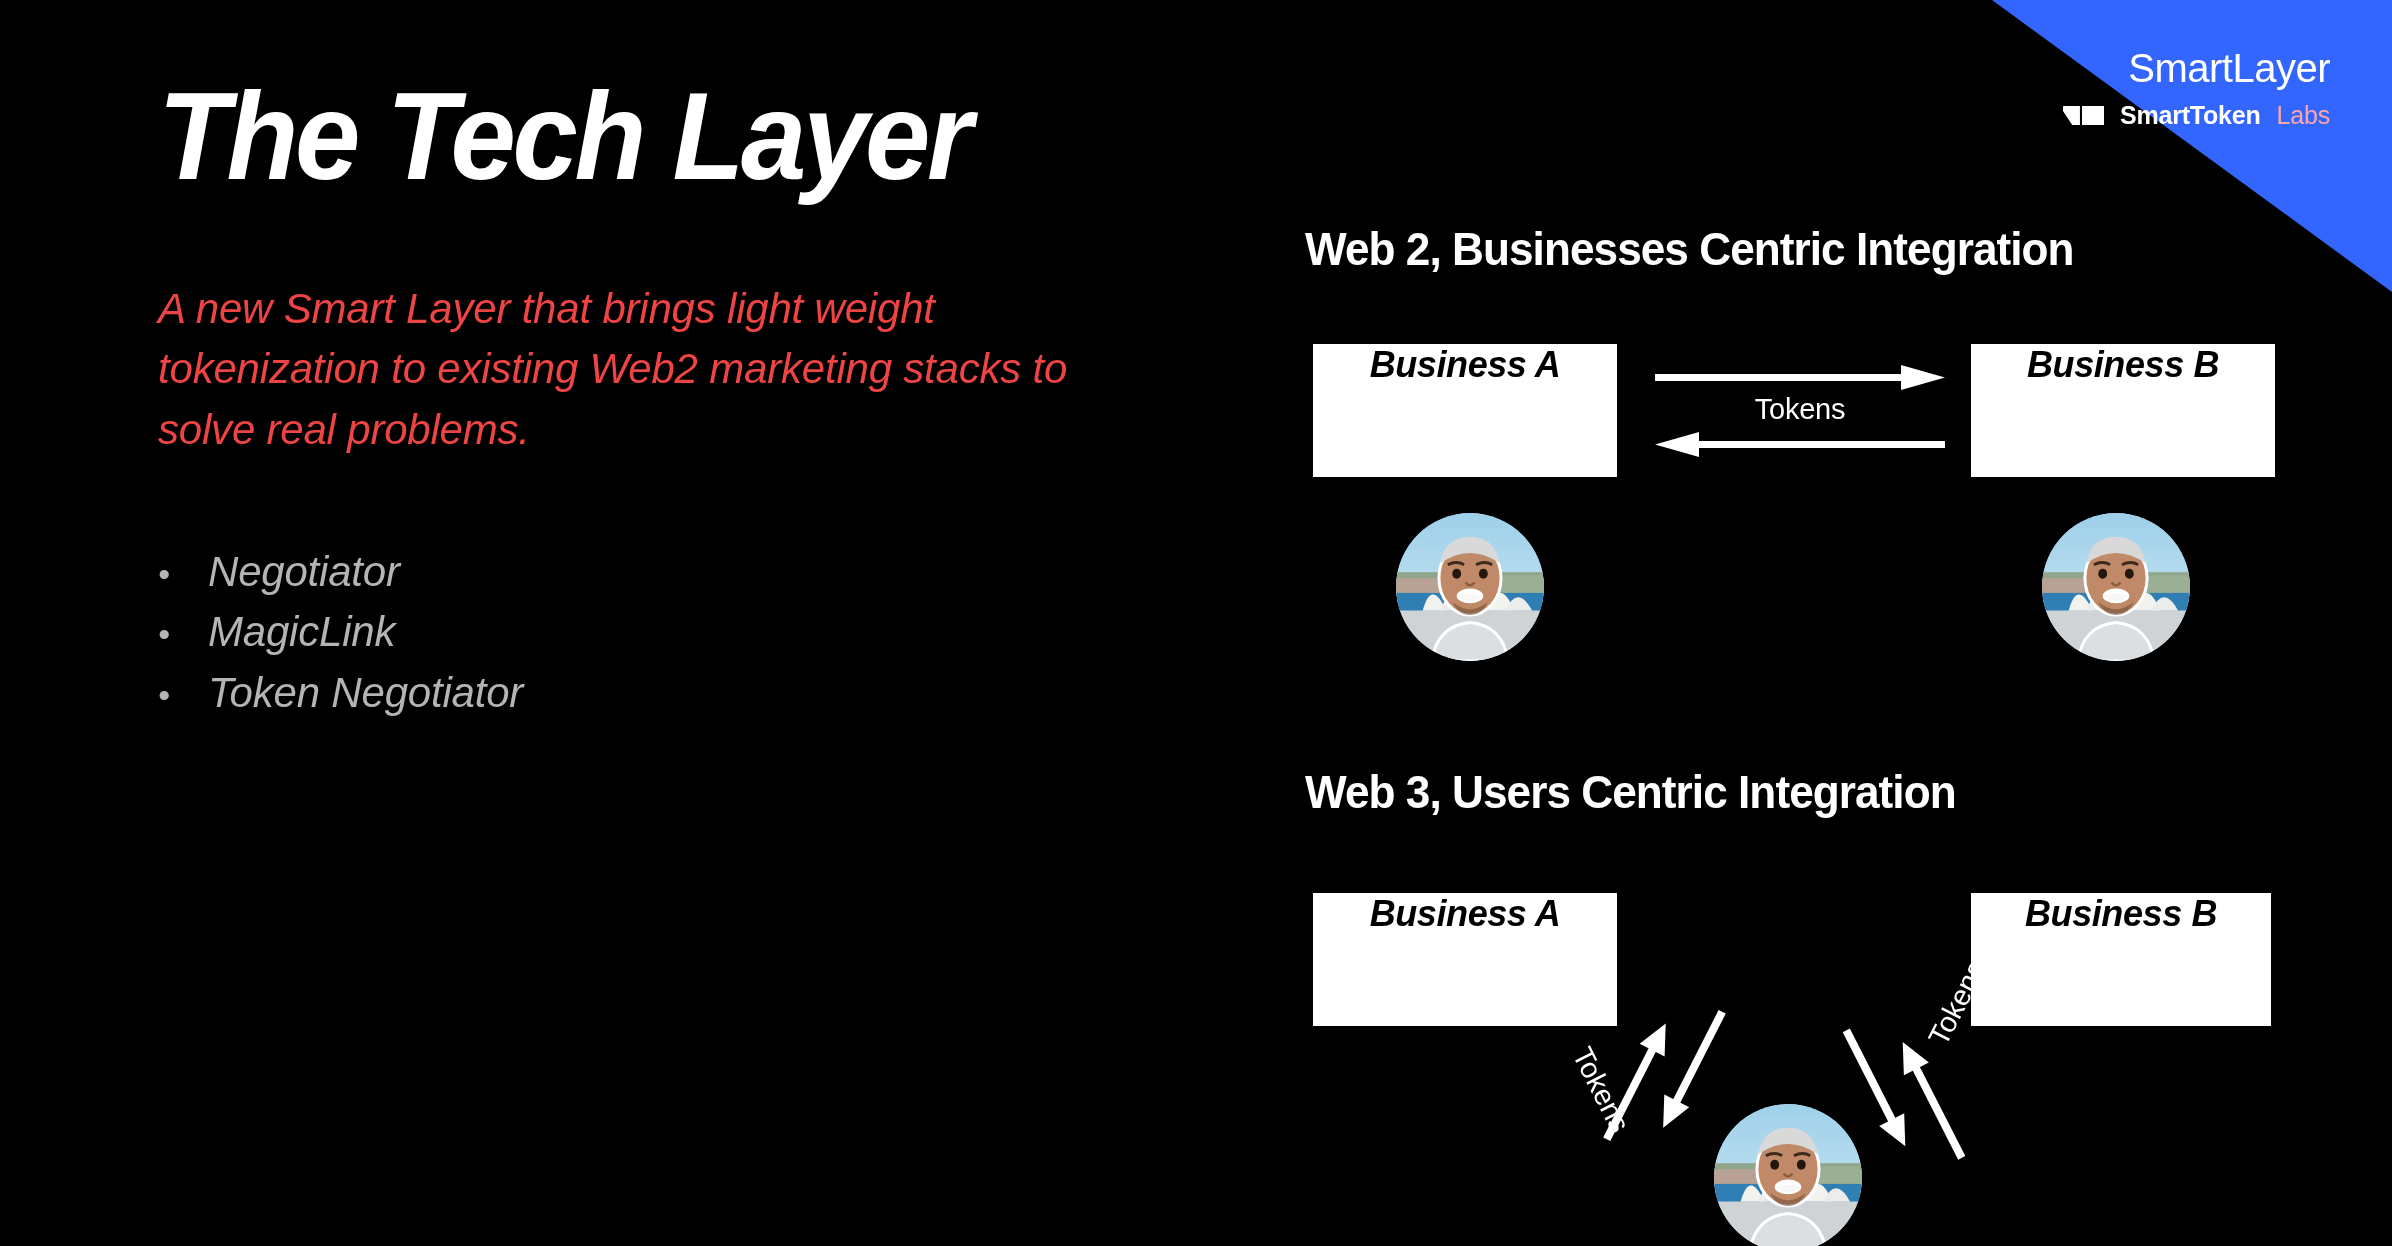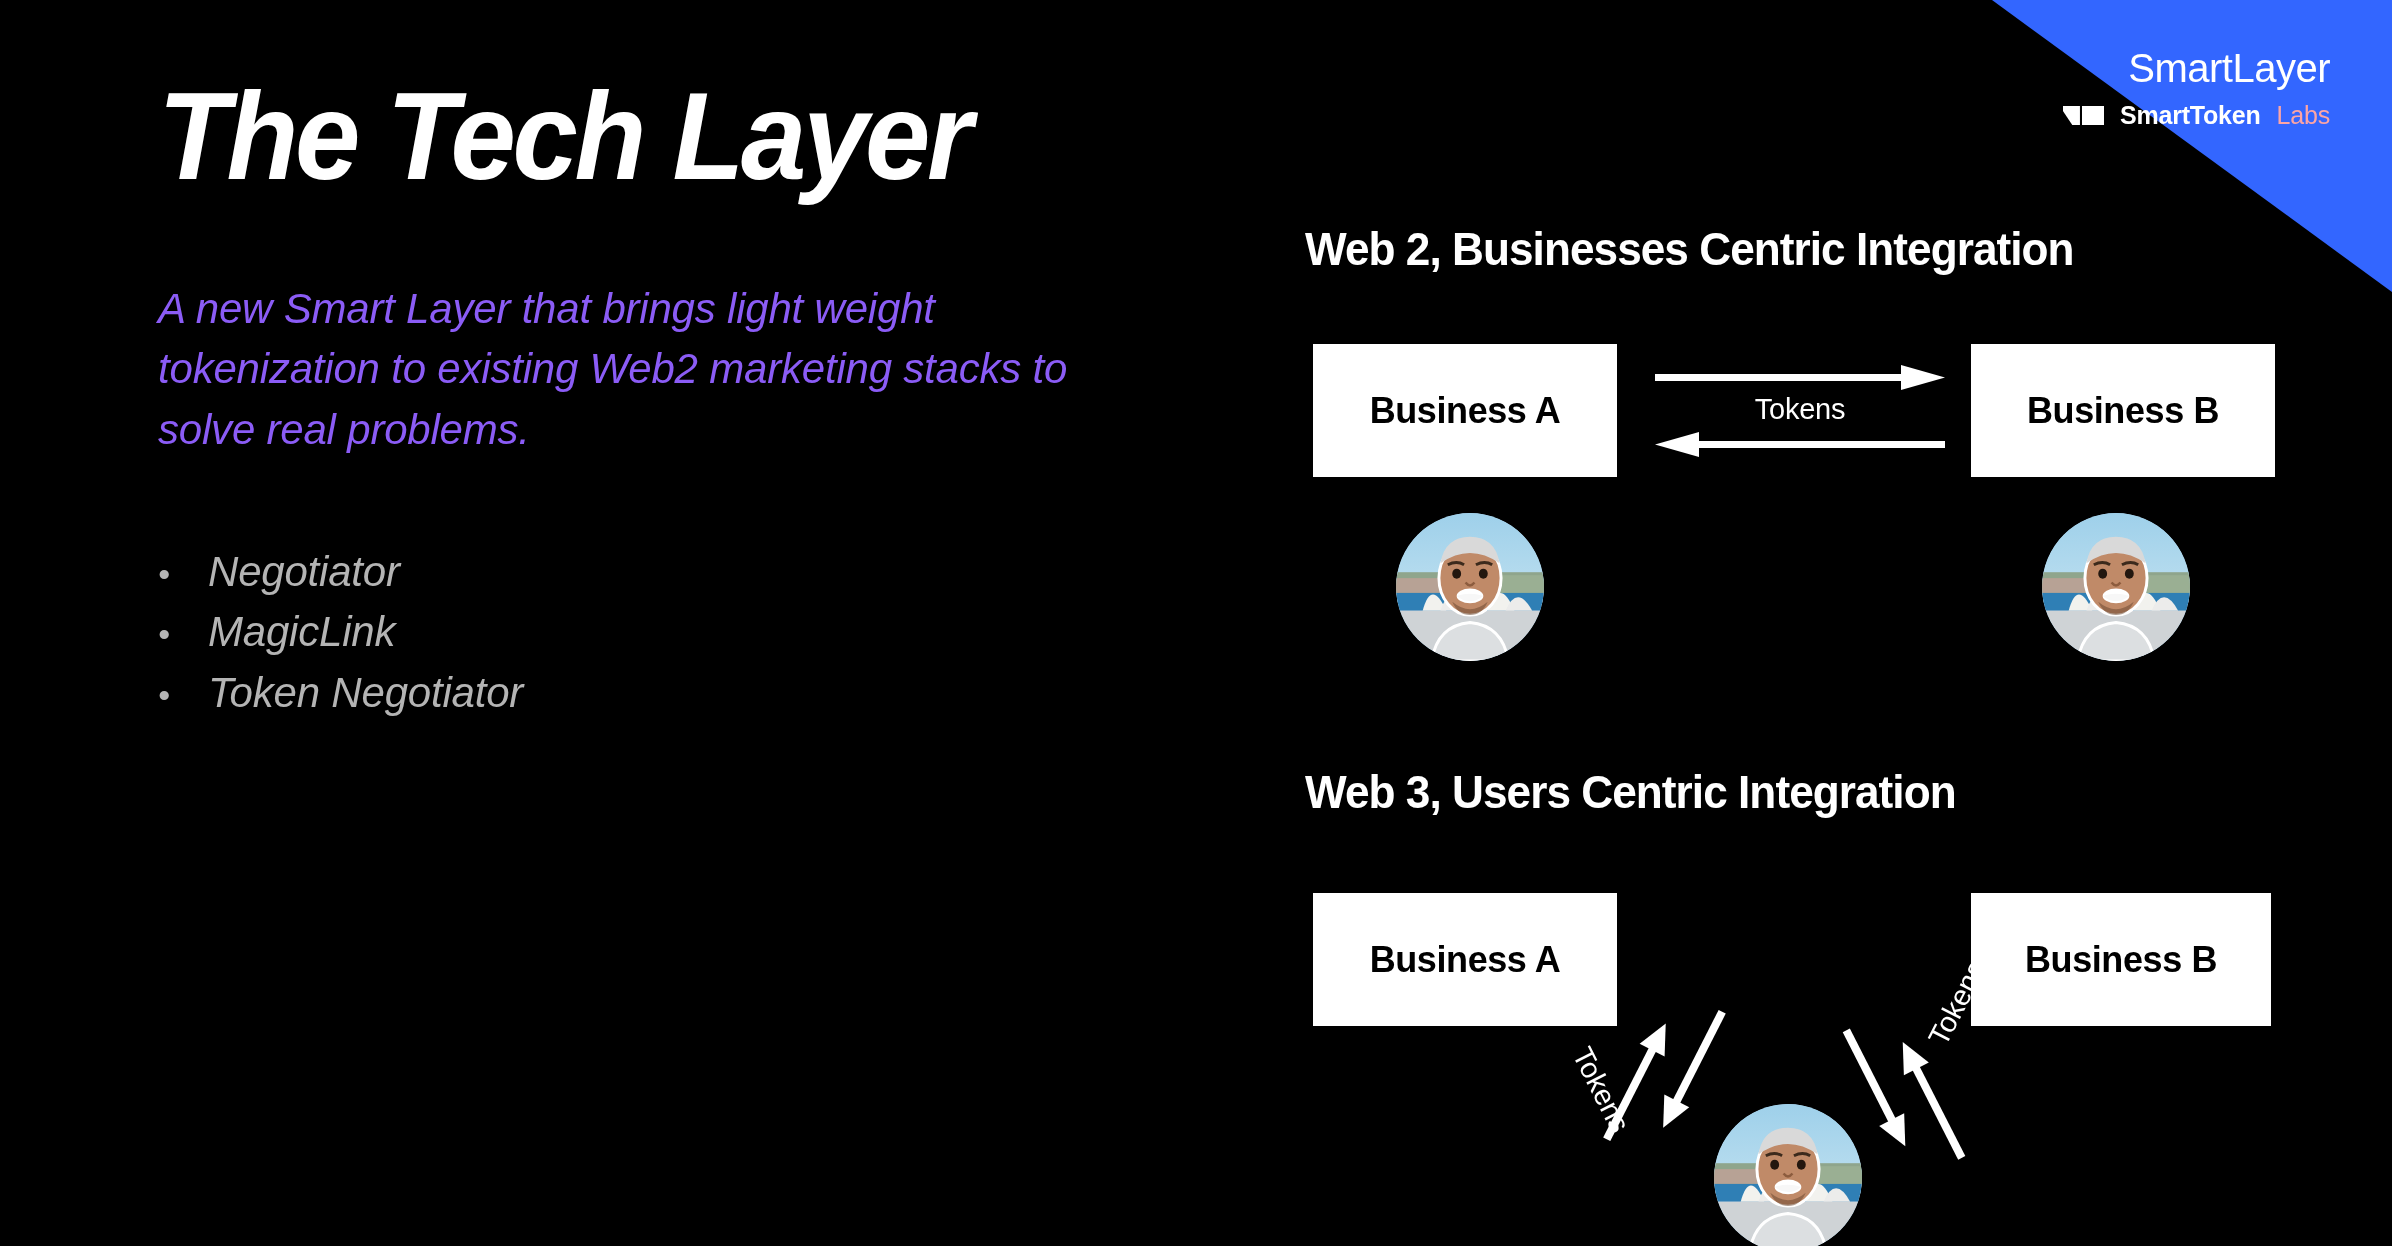--- a/index.html
+++ b/index.html
@@ -110,21 +110,21 @@
     margin: 0;
     transform: scaleX(0.94);
     transform-origin: left center;
     white-space: nowrap;
   }
   .lede {
     margin: 0;
     margin-top: 76px;
     font-size: 42px;
     line-height: 1.44;
-    color: #8b5cf6;
+    color: #ef4444;
     font-weight: 400;
     max-width: 920px;
     letter-spacing: -0.2px;
   }
   .feature-list {
     list-style: none;
     margin: 0;
     padding: 0;
     margin-top: 82px;
   }
@@ -155,22 +155,22 @@
     transform: scaleX(0.96);
     transform-origin: left center;
   }
   #heading-web2 { left: 1305px; top: 222px; }
   #heading-web3 { left: 1305px; top: 765px; }
 
   .biz-box {
     position: absolute;
     background: #ffffff;
     display: flex;
-    align-items: center;
     justify-content: center;
+    font-style: italic;
   }
   .biz-box-label {
     font-size: 36px;
     font-weight: 700;
     color: #000000;
     letter-spacing: -0.4px;
   }
 
   
   #w2-box-a { left: 1313px; top: 344px; width: 304px; height: 133px; }

